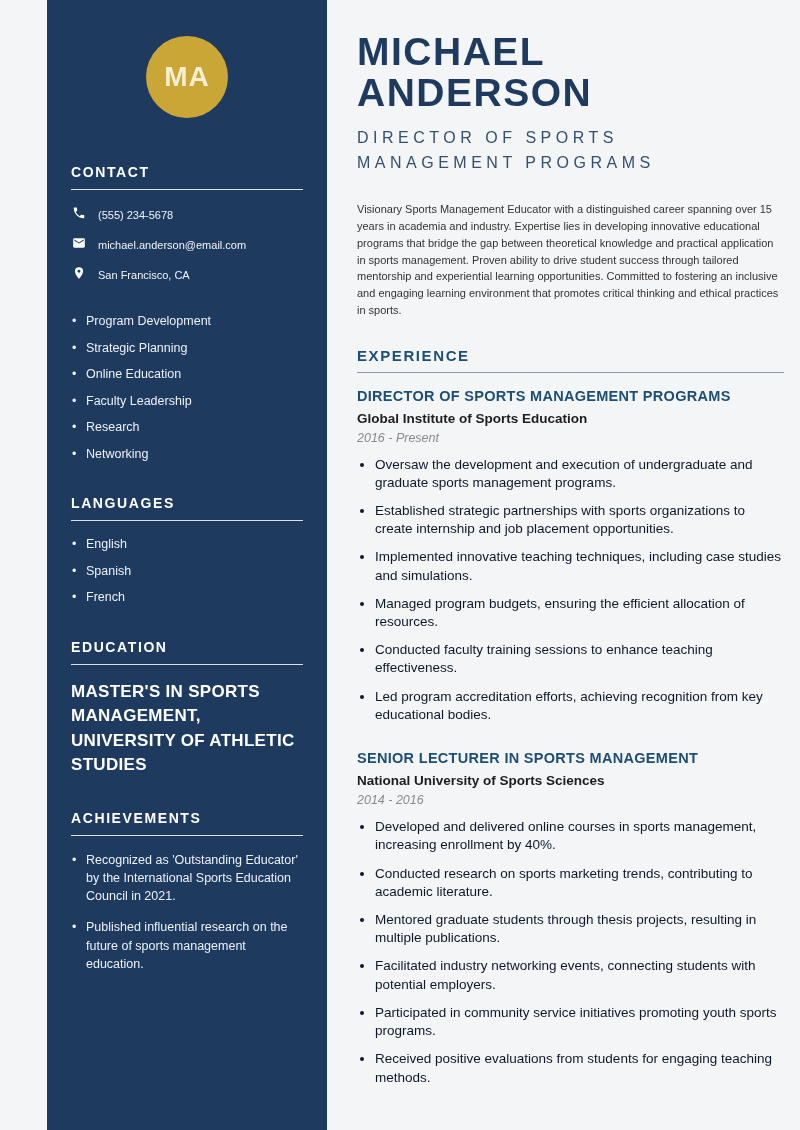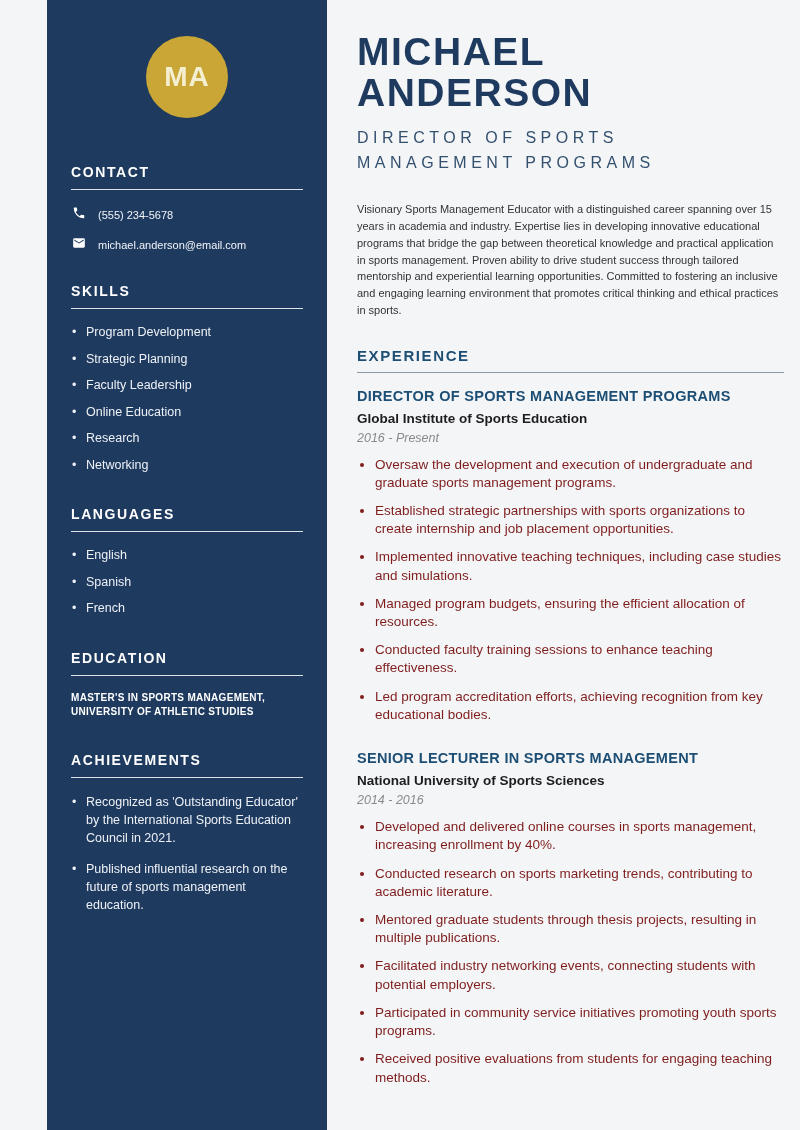--- a/index.html
+++ b/index.html
@@ -76,21 +76,21 @@
     color: #eef1f6;
   }
   .side-list li::before {
     content: "•";
     position: absolute;
     left: 1px;
     top: 0;
     color: #eef1f6;
   }
   .edu-block {
-    font-size: 10px;
+    font-size: 17px;
     font-weight: bold;
     line-height: 1.45;
     letter-spacing: 0.3px;
     color: #ffffff;
   }
   .ach-list li { margin-bottom: 13px; line-height: 1.45; }
 
   
   .main {
     flex: 1;
@@ -144,21 +144,21 @@
   .job-dates {
     font-size: 12.5px;
     font-style: italic;
     color: #8a8a8e;
     margin-bottom: 11px;
   }
   .job-bullets { list-style: disc; padding-left: 18px; }
   .job-bullets li {
     font-size: 13.5px;
     line-height: 1.35;
-    color: #7f1d1d;
+    color: #0f172a;
     margin-bottom: 10px;
   }
 </style>
 </head>
 <body>
 
 <div class="page">
 
   <aside class="sidebar">
 
@@ -180,29 +180,36 @@
 
       <div class="contact-row">
         <span class="icon">
           <svg viewBox="0 0 24 24">
               <path d="M20 4H4a2 2 0 0 0-2 2v12a2 2 0 0 0 2 2h16a2 2 0 0 0 2-2V6a2 2 0 0 0-2-2zm0 4-8 5-8-5V6l8 5 8-5v2z"></path>
             </svg>
         </span>
         <span>michael.anderson@email.com</span>
       </div>
 
-    </section>
-
-    <section class="side-section">
-      <h2>SKILLS</h2>
+      <div class="contact-row">
+        <span class="icon">
+          <svg viewBox="0 0 24 24">
+              <path d="M12 2a7 7 0 0 0-7 7c0 5.25 7 13 7 13s7-7.75 7-13a7 7 0 0 0-7-7zm0 9.5A2.5 2.5 0 1 1 12 6.5a2.5 2.5 0 0 1 0 5z"></path>
+            </svg>
+        </span>
+        <span>San Francisco, CA</span>
+      </div>
+    </section>
+
+    <section class="side-section">
       <ul class="side-list">
         <li>Program Development</li>
         <li>Strategic Planning</li>
+        <li>Online Education</li>
         <li>Faculty Leadership</li>
-        <li>Online Education</li>
         <li>Research</li>
         <li>Networking</li>
       </ul>
     </section>
 
     <section class="side-section">
       <h2>LANGUAGES</h2>
       <ul class="side-list">
         <li>English</li>
         <li>Spanish</li>

